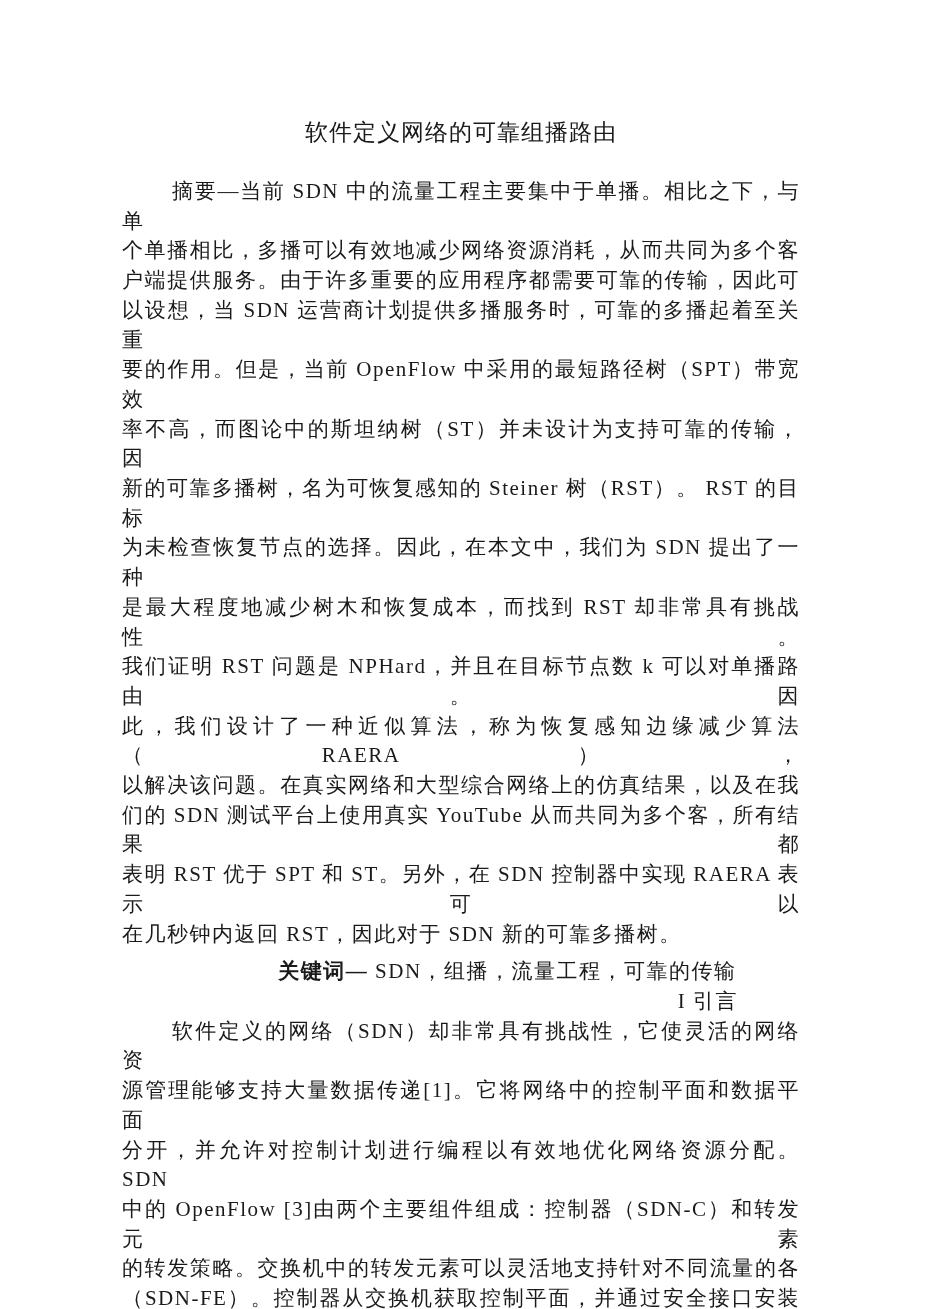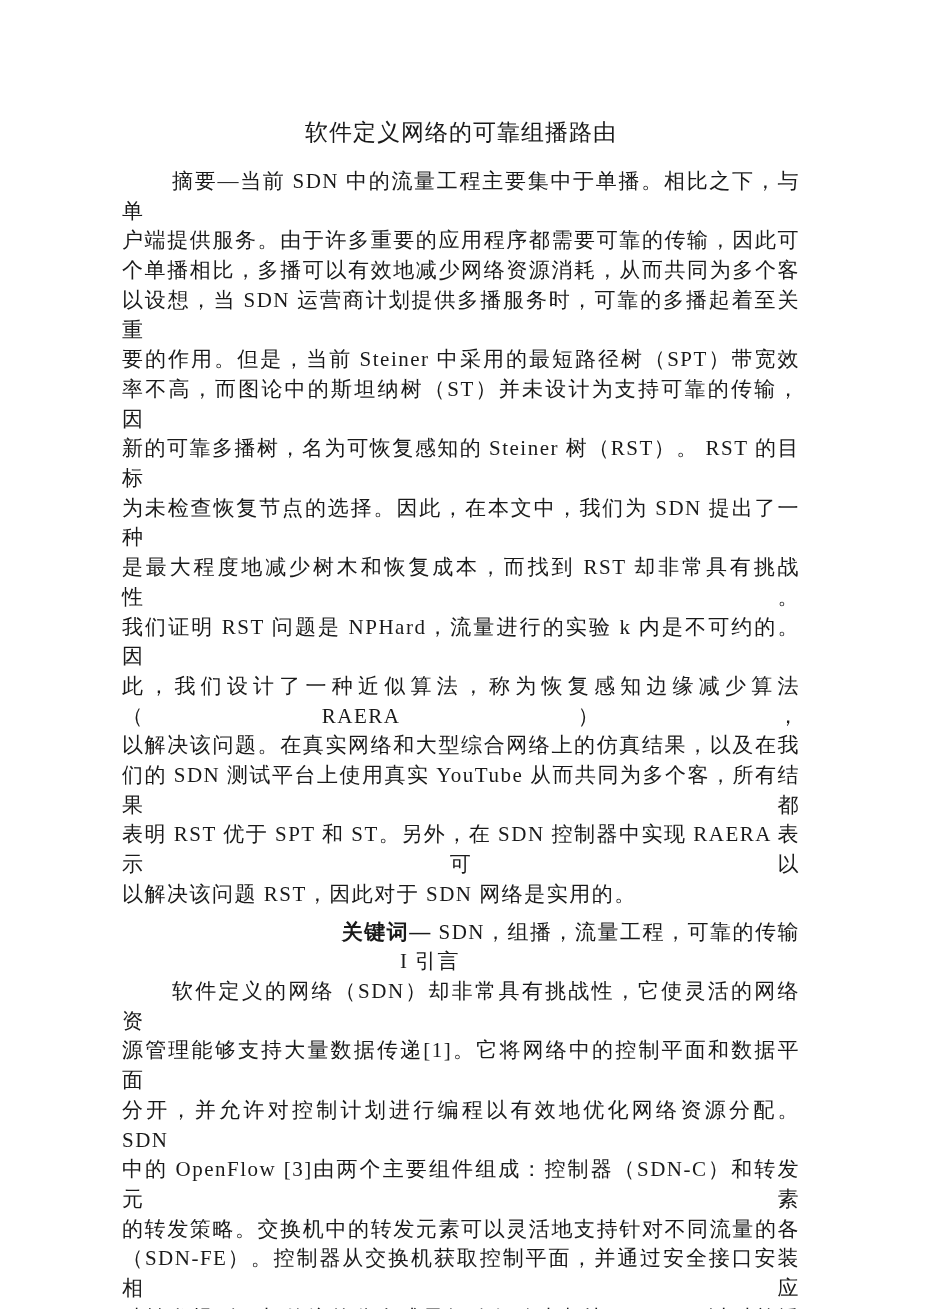--- a/index.html
+++ b/index.html
@@ -22,69 +22,69 @@
     letter-spacing:1.5px;
   }
   .title{
     padding-top:118px;
     line-height:30px;
     font-size:23px;
     font-weight:400;
     text-align:center;
     letter-spacing:1px;
   }
-  .para{margin-top:19px;}
+  .para{margin-top:29px;}
   .line{
     line-height:29.7px;
     text-align:justify;
     text-align-last:justify;
     text-justify:inter-character;
     white-space:normal;
   }
   .abstract .line:first-child{text-indent:50px;}
   .abstract .line:last-child{text-align-last:left;}
   .introduction{margin-top:0;}
   .introduction .line:first-child{text-indent:50px;}
   .keywords{
     margin-top:8px;
     padding-left:93px;
     line-height:29.7px;
-    text-align:right;
+    text-align:center;
   }
   .keywords .label{font-weight:bold;}
   .heading{
     line-height:29.7px;
-    text-align:center;
+    text-align:right;
     padding-right:62px;
   }
 </style>
 </head>
 <body>
 
 <div class="page">
   <div class="content">
 
     <div class="title">软件定义网络的可靠组播路由</div>
 
     <div class="para abstract">
         <div class="line">摘要—当前 SDN 中的流量工程主要集中于单播。相比之下，与单</div>
+        <div class="line">个单播相比，多播可以有效地减少网络资源消耗，从而共同为多个客</div>
         <div class="line">户端提供服务。由于许多重要的应用程序都需要可靠的传输，因此可</div>
-        <div class="line">个单播相比，多播可以有效地减少网络资源消耗，从而共同为多个客</div>
         <div class="line">以设想，当 SDN 运营商计划提供多播服务时，可靠的多播起着至关重</div>
-        <div class="line">要的作用。但是，当前 Steiner 中采用的最短路径树（SPT）带宽效</div>
+        <div class="line">要的作用。但是，当前 OpenFlow 中采用的最短路径树（SPT）带宽效</div>
         <div class="line">率不高，而图论中的斯坦纳树（ST）并未设计为支持可靠的传输，因</div>
         <div class="line">新的可靠多播树，名为可恢复感知的 Steiner 树（RST）。 RST 的目标</div>
         <div class="line">为未检查恢复节点的选择。因此，在本文中，我们为 SDN 提出了一种</div>
         <div class="line">是最大程度地减少树木和恢复成本，而找到 RST 却非常具有挑战性。</div>
-        <div class="line">我们证明 RST 问题是 NPHard，流量进行的实验 k 内是不可约的。因</div>
+        <div class="line">我们证明 RST 问题是 NPHard，并且在目标节点数 k 可以对单播路由。因</div>
         <div class="line">此，我们设计了一种近似算法，称为恢复感知边缘减少算法（RAERA），</div>
         <div class="line">以解决该问题。在真实网络和大型综合网络上的仿真结果，以及在我</div>
         <div class="line">们的 SDN 测试平台上使用真实 YouTube 从而共同为多个客，所有结果都</div>
         <div class="line">表明 RST 优于 SPT 和 ST。另外，在 SDN 控制器中实现 RAERA 表示可以</div>
-        <div class="line">以解决该问题 RST，因此对于 SDN 网络是实用的。</div>
+        <div class="line">在几秒钟内返回 RST，因此对于 SDN 新的可靠多播树。</div>
       </div>
 
     <div class="keywords">
       <span class="label">关键词—</span><span> SDN，组播，流量工程，可靠的传输</span>
     </div>
 
     <div class="heading">I 引言</div>
 
     <div class="para introduction">
         <div class="line">软件定义的网络（SDN）却非常具有挑战性，它使灵活的网络资</div>

